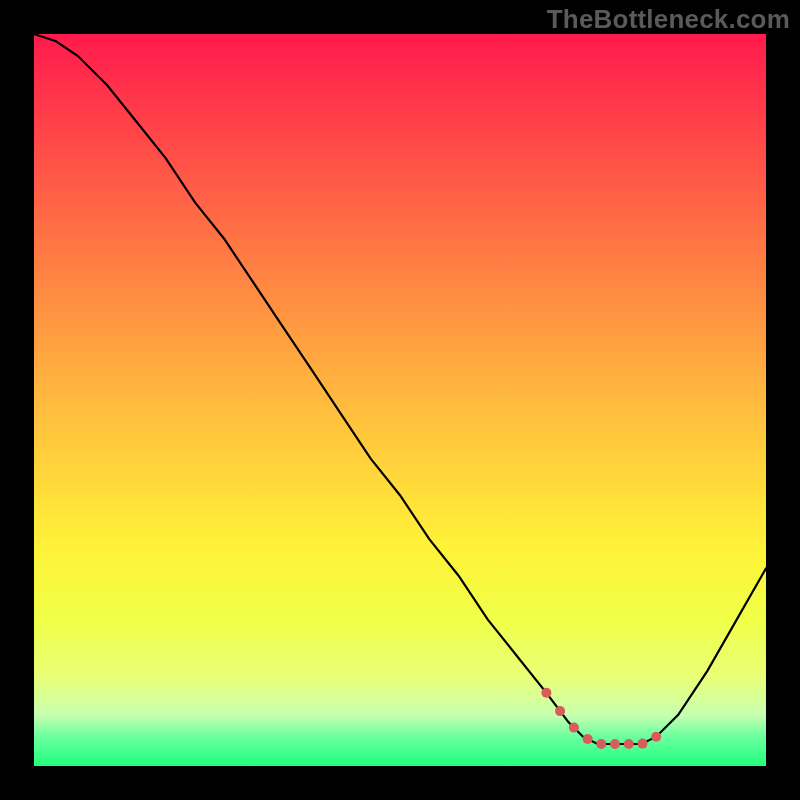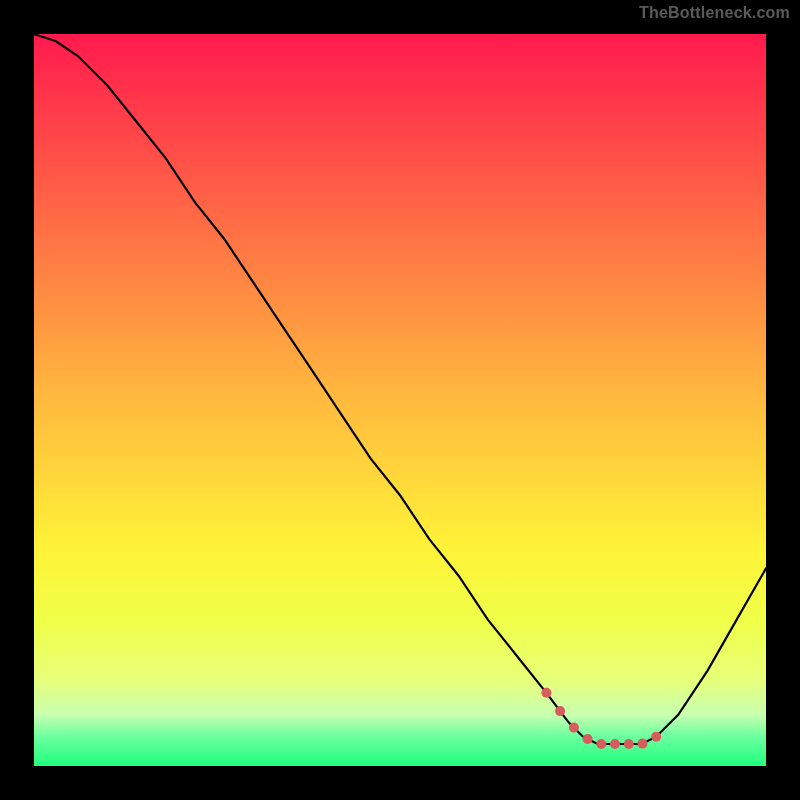--- a/index.html
+++ b/index.html
@@ -14,21 +14,21 @@
   .wrap {
     position: relative;
     width: 800px;
     height: 800px;
     background: #000;
   }
   .watermark {
     position: absolute;
     top: 4px;
     right: 10px;
-    font-size: 16px;
+    font-size: 26px;
     font-weight: 600;
     color: #5a5a5a;
     letter-spacing: 0.2px;
     z-index: 5;
   }
   .plot {
     position: absolute;
     left: 34px;
     top: 34px;
     width: 732px;

